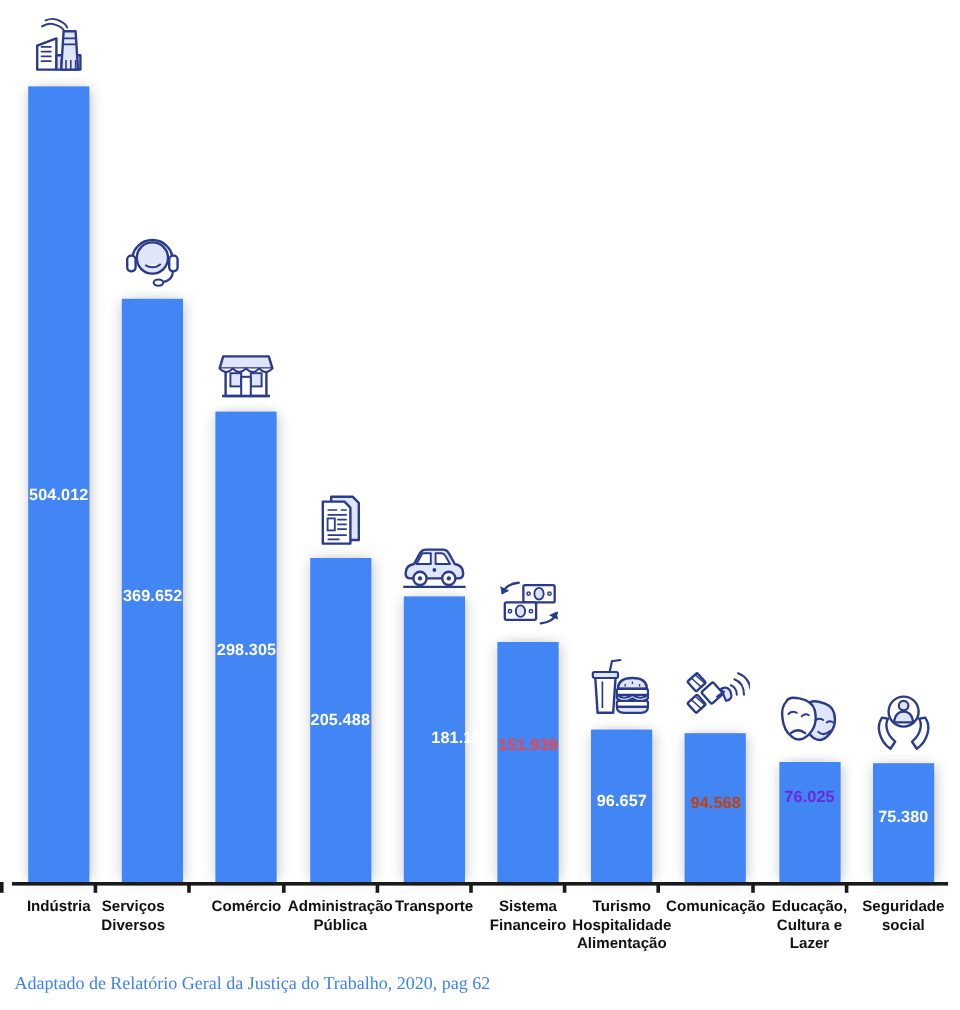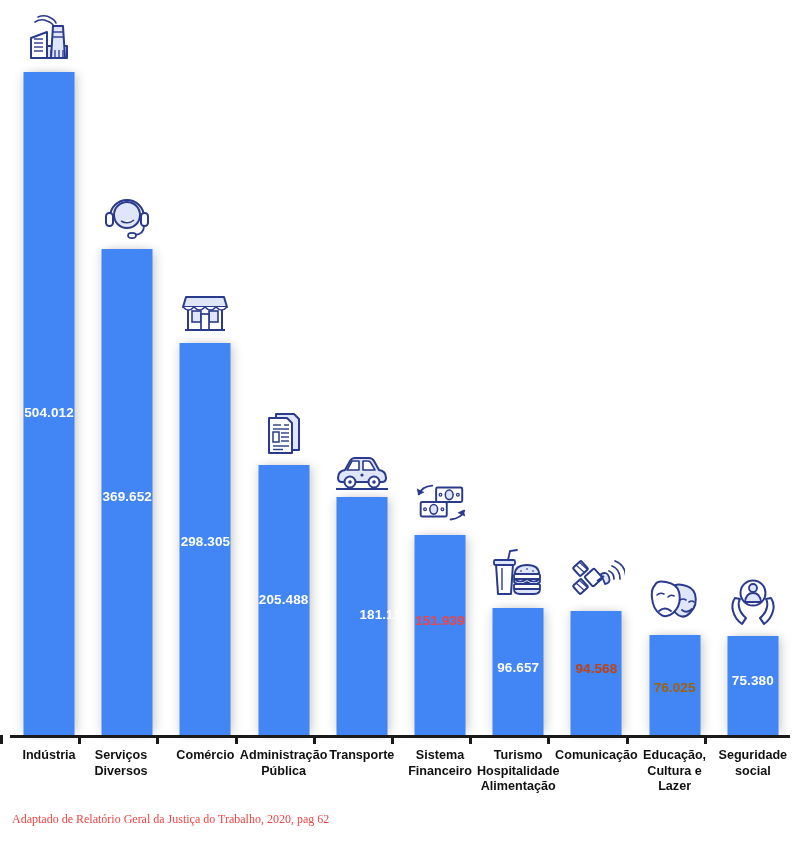--- a/index.html
+++ b/index.html
@@ -108,22 +108,22 @@
     color: #111111;
     font-family: "Liberation Sans", sans-serif;
   }
 
   
   #caption {
     position: absolute;
     left: 12px;
     top: 812px;
     font-family: "Liberation Serif", serif;
-    font-size: 12px;
-    color: #ef4444;
+    font-size: 15px;
+    color: #3b82f6;
     white-space: nowrap;
   }
 </style>
 </head>
 <body>
 
 <div id="chart-root">
 
   <div id="plot-area">
       <div class="bar-slot" style="left: 10px;">
@@ -296,21 +296,21 @@
       <path d="M34 21 q3 -2 6 0" fill="none" stroke="#2a3a8c" stroke-width="1.6" stroke-linecap="round"></path>
       <path d="M43 23 q3 -2 5 0" fill="none" stroke="#2a3a8c" stroke-width="1.6" stroke-linecap="round"></path>
       <path d="M36 31 q5 4 10 -1" fill="none" stroke="#2a3a8c" stroke-width="1.8" stroke-linecap="round"></path>
       <path d="M9 6 q2 -5 11 -3 q11 2 13 10 q3 13 -6 21 q-7 6 -13 1 q-7 -5 -8 -16 q-1 -9 3 -13 Z" fill="#fff" stroke="#2a3a8c" stroke-width="2" stroke-linejoin="round"></path>
       <path d="M11 16 q3 -3 7 -1" fill="none" stroke="#2a3a8c" stroke-width="1.6" stroke-linecap="round"></path>
       <path d="M22 18 q3 -3 6 -1" fill="none" stroke="#2a3a8c" stroke-width="1.6" stroke-linecap="round"></path>
       <path d="M13 32 q6 -5 12 0" fill="none" stroke="#2a3a8c" stroke-width="1.9" stroke-linecap="round"></path>
     </svg>
         </div>
         <div class="bar-rect" style="height: 100.007px; background: rgb(66, 133, 244);"></div>
-        <div class="bar-value" style="bottom: 40px; color: #a16207;">76.025</div>
+        <div class="bar-value" style="bottom: 64px; color: #6d28d9;">76.025</div>
       </div>
       <div class="bar-slot" style="left: 713.8px; margin-top: 32px;">
         <div class="bar-icon" style="bottom: 103.158px;">
           <svg width="58" height="54" viewBox="0 0 58 54">
       <circle cx="29" cy="15" r="12.5" fill="none" stroke="#2a3a8c" stroke-width="2"></circle>
       <circle cx="29" cy="10" r="4" fill="#dfe6fb" stroke="#2a3a8c" stroke-width="1.8"></circle>
       <path d="M21 24 q1 -9 8 -9 q7 0 8 9 Z" fill="#dfe6fb" stroke="#2a3a8c" stroke-width="1.8" stroke-linejoin="round"></path>
       <path d="M11 20 q-4 6 -2 13 q2 8 9 13 l4 -6 q-6 -5 -7 -11 q-1 -5 1 -8 Z" fill="#fff" stroke="#2a3a8c" stroke-width="2" stroke-linejoin="round"></path>
       <path d="M47 20 q4 6 2 13 q-2 8 -9 13 l-4 -6 q6 -5 7 -11 q1 -5 -1 -8 Z" fill="#fff" stroke="#2a3a8c" stroke-width="2" stroke-linejoin="round"></path>
       <path d="M18 46 l4 -6" fill="none" stroke="#2a3a8c" stroke-width="1.5"></path>
@@ -319,21 +319,21 @@
         </div>
         <div class="bar-rect" style="height: 99.1582px; background: rgb(66, 133, 244);"></div>
         <div class="bar-value" style="bottom: 47px; color: rgb(255, 255, 255);">75.380</div>
       </div>
     </div>
 
   <div id="x-axis"></div>
 
   <div id="category-labels">
       <div class="cat-label" style="left: -3px;"><span>Indústria</span></div>
-      <div class="cat-label" style="left: 69px;"><span>Serviços</span><br><span>Diversos</span></div>
+      <div class="cat-label" style="left: 59px;"><span>Serviços</span><br><span>Diversos</span></div>
       <div class="cat-label" style="left: 153.4px;"><span>Comércio</span></div>
       <div class="cat-label" style="left: 231.6px; text-align: center;"><span>Administração</span><br><span>Pública</span></div>
       <div class="cat-label" style="left: 309.8px;"><span>Transporte</span></div>
       <div class="cat-label" style="left: 388px;"><span>Sistema</span><br><span>Financeiro</span></div>
       <div class="cat-label" style="left: 466.2px;"><span>Turismo</span><br><span>Hospitalidade</span><br><span>Alimentação</span></div>
       <div class="cat-label" style="left: 544.4px;"><span>Comunicação</span></div>
       <div class="cat-label" style="left: 622.6px;"><span>Educação,</span><br><span>Cultura e</span><br><span>Lazer</span></div>
       <div class="cat-label" style="left: 700.8px;"><span>Seguridade</span><br><span>social</span></div>
     </div>
 

